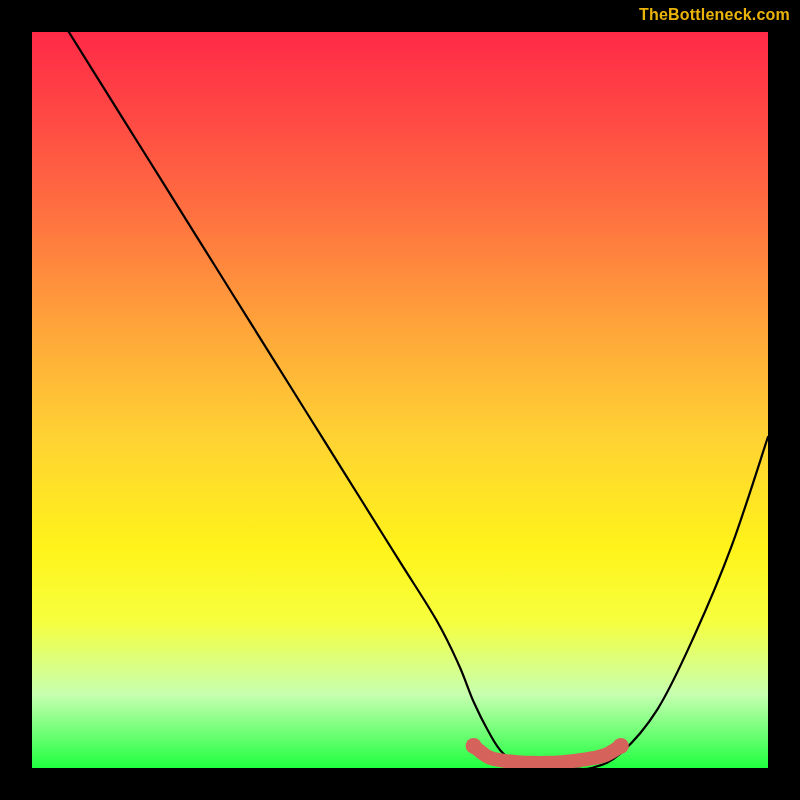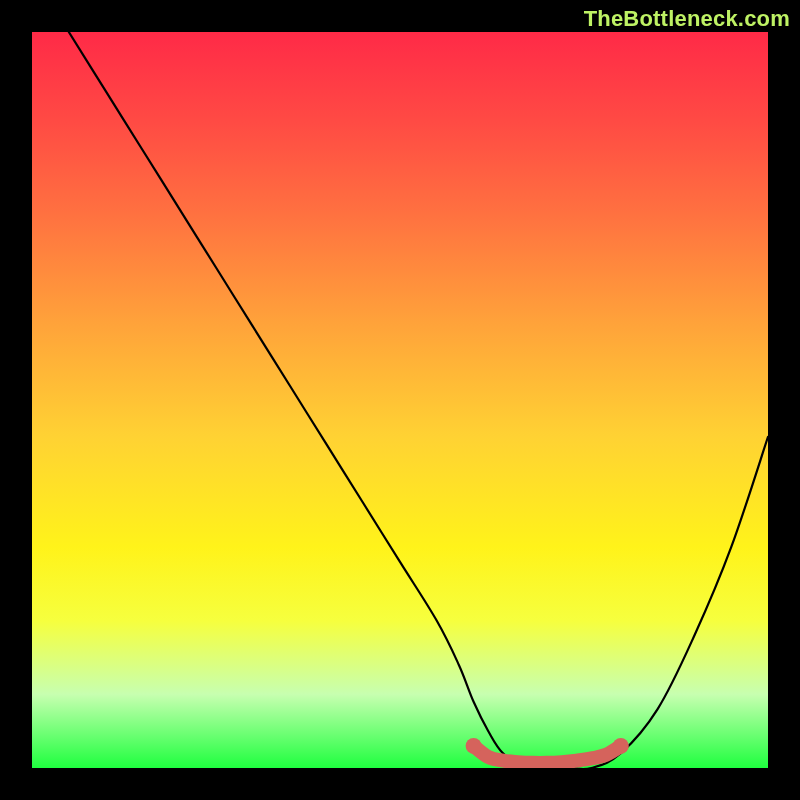--- a/index.html
+++ b/index.html
@@ -33,23 +33,23 @@
       #fff31a 70%,
       #f6ff3e 80%,
       #c7ffb0 90%,
       #1fff3f 100%);
   }
   .watermark {
     position: absolute;
     top: 6px;
     right: 10px;
     font-family: Arial, Helvetica, sans-serif;
-    font-size: 22px;
+    font-size: 16px;
     font-weight: 600;
-    color: #bef264;
+    color: #eab308;
     letter-spacing: 0.2px;
   }
   svg.curve {
     position: absolute;
     left: 0;
     top: 0;
     width: 736px;
     height: 736px;
   }
 </style>

